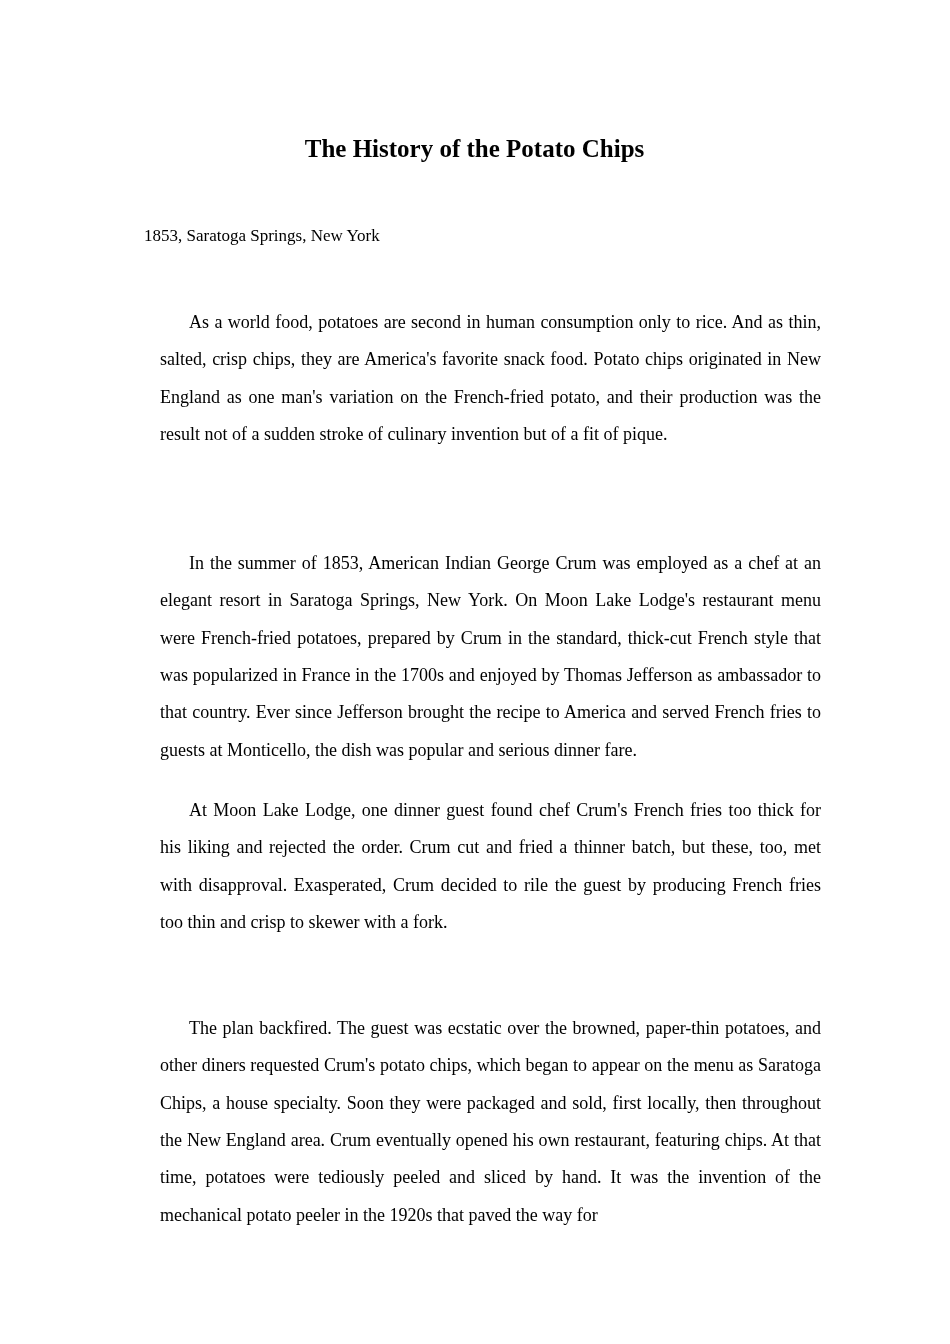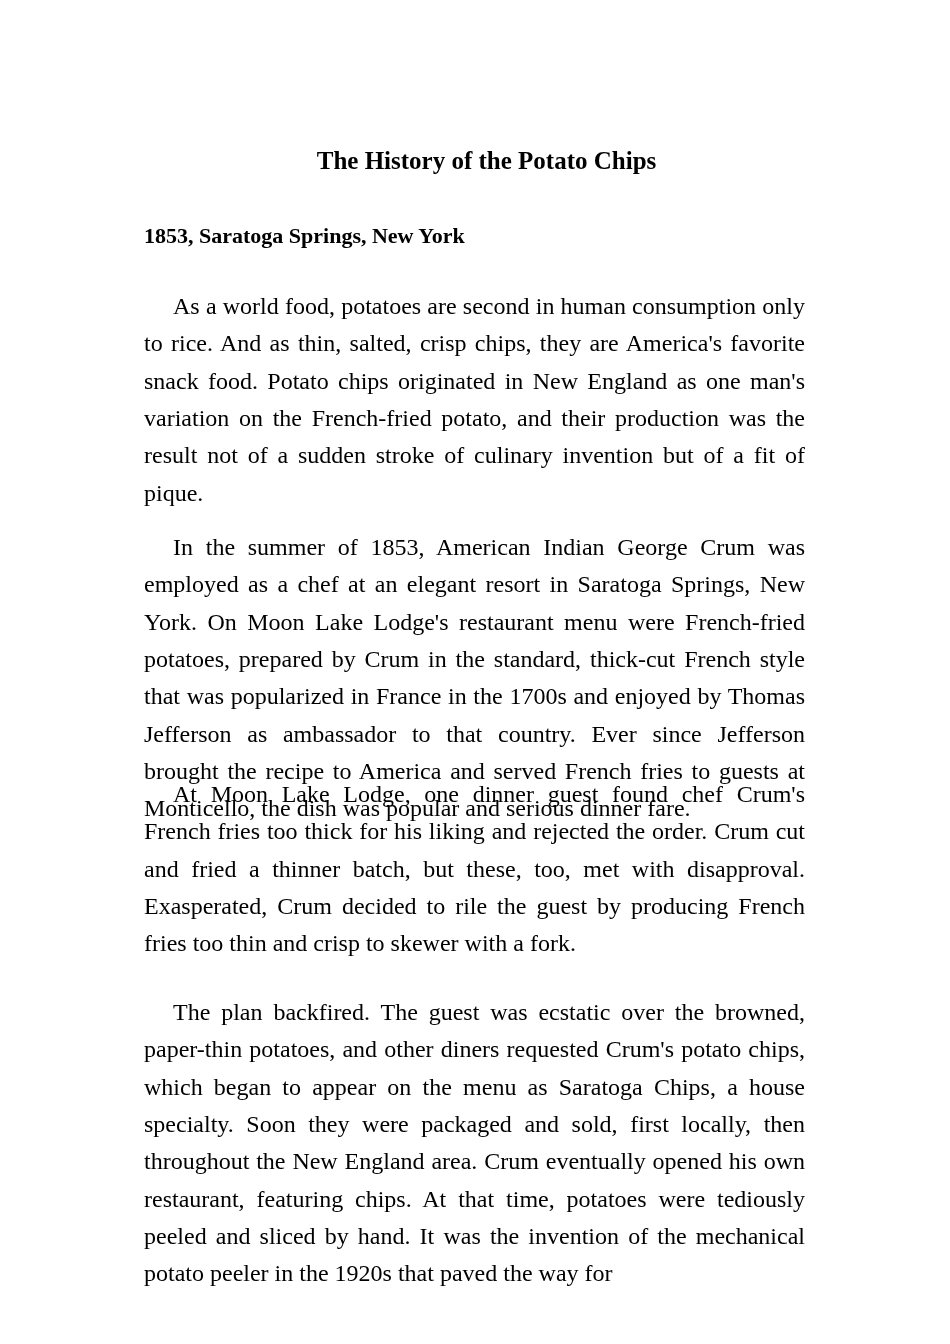--- a/index.html
+++ b/index.html
@@ -23,38 +23,37 @@
     }
     .title {
       position: absolute;
       top: 132px;
       left: 0;
       width: 661px;
       text-align: center;
       font-size: 25px;
       font-weight: bold;
       line-height: 34px;
-      margin: 12px;
+      margin: 0;
     }
     .dateline {
       position: absolute;
       top: 224px;
       left: 0;
-      font-size: 22px;
+      font-size: 17px;
       line-height: 24px;
       margin: 0;
       white-space: nowrap;
-      font-weight: bold;
     }
     .para {
       position: absolute;
       left: 0;
       width: 661px;
-      margin: 0;
-      font-size: 24px;
+      margin: 16px;
+      font-size: 18px;
       line-height: 37.33px;
       text-align: justify;
       text-indent: 29px;
     }
     #p1 { top: 288px; }
     #p2 { top: 529px; }
     #p3 { top: 776px; }
     #p4 { top: 994px; }
   </style>
 </head>

